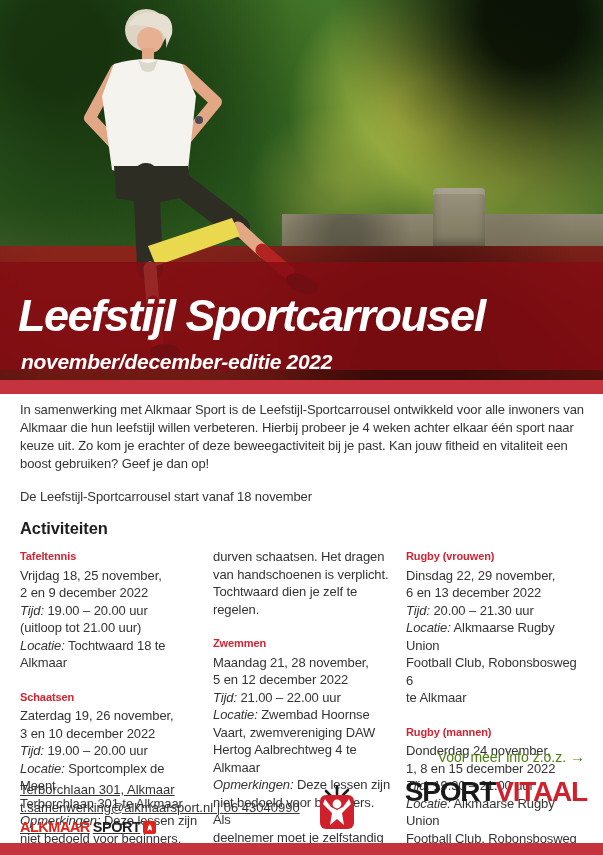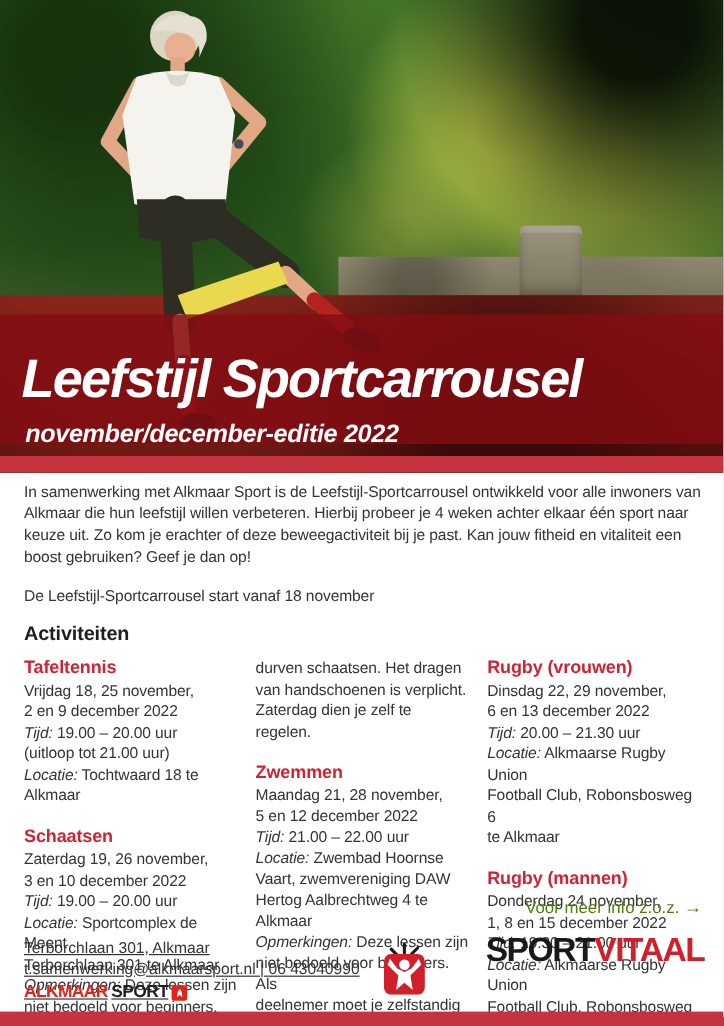--- a/index.html
+++ b/index.html
@@ -46,21 +46,21 @@
     font-size:21px;font-weight:bold;font-style:italic;color:#ffffff;letter-spacing:-0.3px;}
   .stripe{position:absolute;top:380px;left:0;right:0;height:14px;background:#c4333e;}
   
   .content{position:absolute;left:20px;right:16px;top:401px;font-size:13px;line-height:18px;letter-spacing:-0.1px;}
   .intro-paragraph{margin:0 0 15px 0;}
   .start-note{margin:0 0 13px 0;}
   .activities-heading{font-size:16.5px;font-weight:bold;color:#1e1e1e;margin:0 0 11px 0;}
   .columns{display:flex;gap:12px;}
   .col{width:184px;line-height:17.5px;}
   .block{margin-bottom:17px;}
-  .block-heading{font-weight:bold;color:#d02433;font-size:15px;margin-bottom:1px;}
+  .block-heading{font-weight:bold;color:#d02433;font-size:11px;margin-bottom:1px;}
   .line .it{font-style:italic;}
   .more-info{position:absolute;right:18px;top:748px;font-size:14px;color:#4d7c0f;}
   .more-info .arrow{font-weight:bold;font-size:15px;}
   
   .footer{position:absolute;left:20px;right:16px;top:781px;height:62px;font-size:13px;line-height:17.5px;text-decoration:underline;}
   .alkmaar-logo{margin-top:3px;font-weight:bold;font-size:14.5px;letter-spacing:-0.5px;display:flex;align-items:center;gap:3px;}
   .alkmaar-logo .red{color:#e2231c;}
   .alkmaar-logo .dark{color:#1f1f1f;}
   .crest{width:13px;height:13px;background:#e2231c;border-radius:2px;position:relative;display:inline-block;}
   .crest::after{content:"";position:absolute;left:4px;top:3px;width:5px;height:7px;background:#fff;
@@ -145,21 +145,21 @@
             <div class="line">Terborchlaan 301 te Alkmaar</div>
             <div class="line"><span class="it">Opmerkingen:</span> Deze lessen zijn</div>
             <div class="line">niet bedoeld voor beginners.</div>
             <div class="line">Je moet zelfstandig kunnen en</div>
           </div>
         </div>
       <div class="col">
           <div class="block">
             <div class="line">durven schaatsen. Het dragen</div>
             <div class="line">van handschoenen is verplicht.</div>
-            <div class="line">Zaterdag dien je zelf te</div>
+            <div class="line">Tochtwaard dien je zelf te</div>
             <div class="line">regelen.</div>
           </div>
           <div class="block">
             <div class="block-heading">Zwemmen</div>
             <div class="line">Maandag 21, 28 november,</div>
             <div class="line">5 en 12 december 2022</div>
             <div class="line"><span class="it">Tijd:</span> 21.00 – 22.00 uur</div>
             <div class="line"><span class="it">Locatie:</span> Zwembad Hoornse</div>
             <div class="line">Vaart, zwemvereniging DAW</div>
             <div class="line">Hertog Aalbrechtweg 4 te</div>

